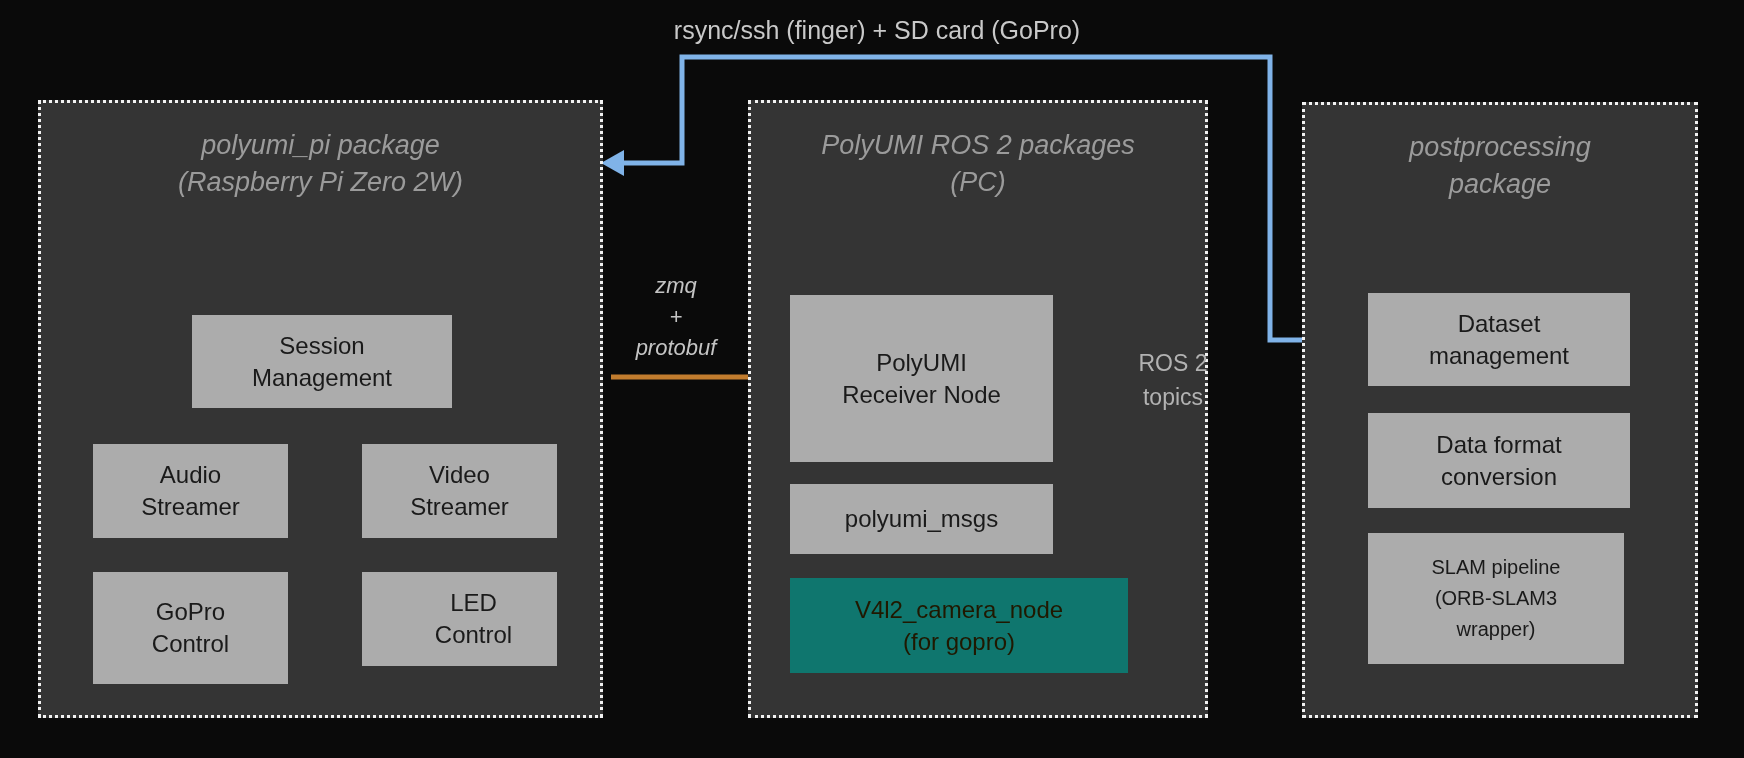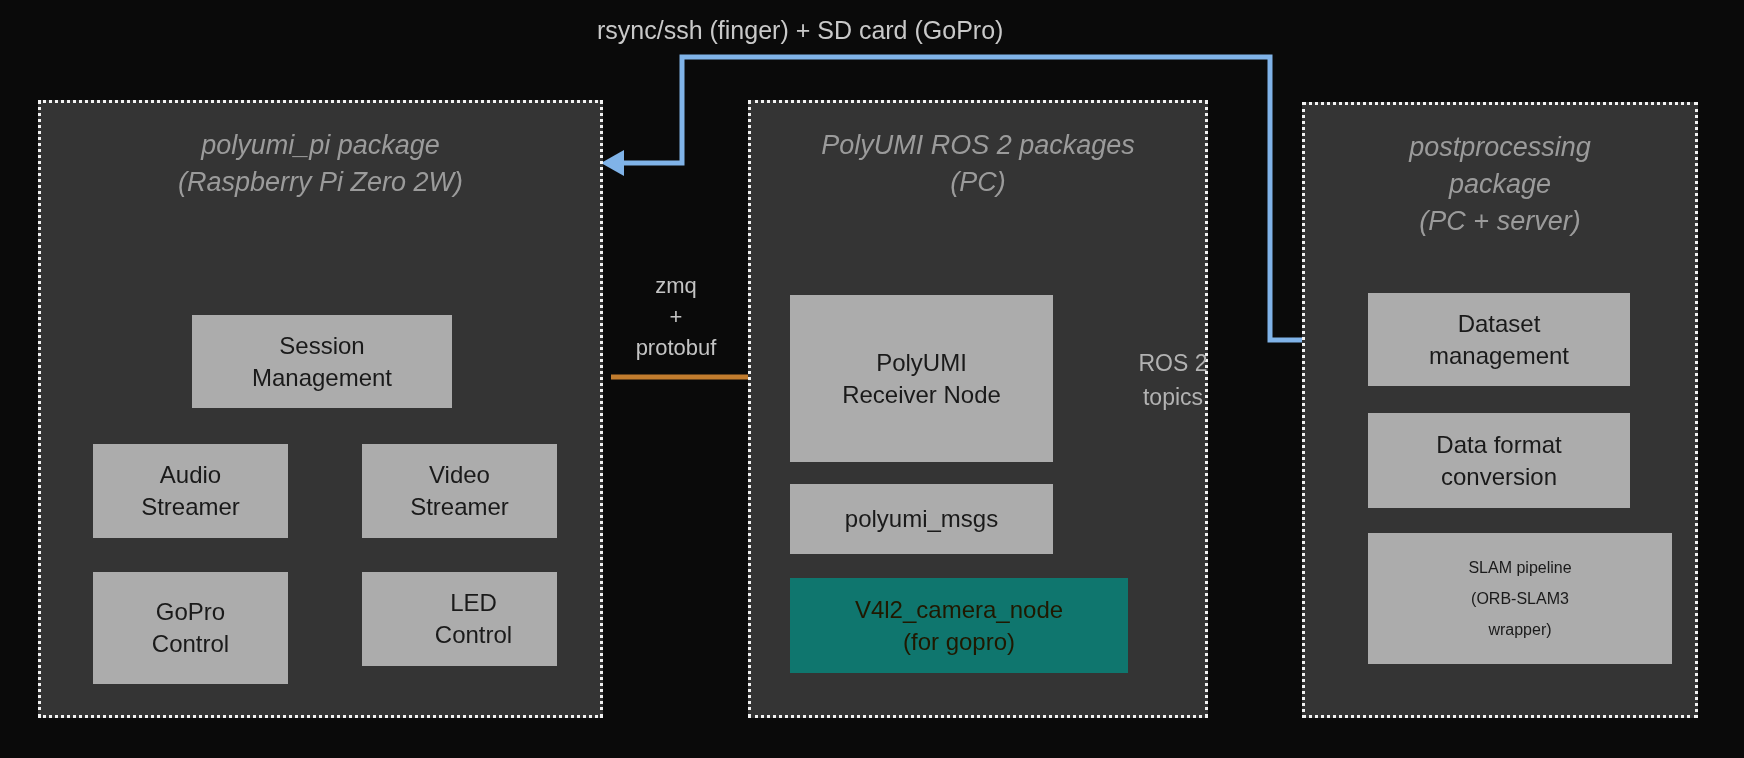--- a/index.html
+++ b/index.html
@@ -43,30 +43,31 @@
   .n-video  {left:321px;top:341px;width:195px;height:94px;}
   .n-gopro  {left:52px; top:469px;width:195px;height:112px;}
   .n-led    {left:321px;top:469px;width:195px;height:94px;padding-left:28px;}
   
   .n-receiver{left:39px;top:192px;width:263px;height:167px;}
   .n-msgs    {left:39px;top:381px;width:263px;height:70px;}
   .n-v4l2    {left:39px;top:475px;width:338px;height:95px;}
   
   .n-dataset{left:63px;top:188px;width:262px;height:93px;}
   .n-format {left:63px;top:308px;width:262px;height:95px;}
-  .n-slam   {left:63px;top:428px;width:304px;height:131px;font-size:16px;line-height:31px;}
+  .n-slam   {left:63px;top:428px;width:256px;height:131px;font-size:20px;line-height:31px;}
   
   .top-label{
     position:absolute;left:597px;top:16px;width:560px;
+    text-align:center;
     font-size:25px;color:#c9c9c9;
   }
   .zmq-label{
     position:absolute;left:604px;top:270px;width:144px;
     text-align:center;
-    font-size:22px;line-height:31px;color:#c4c4c4;
+    font-size:22px;line-height:31px;color:#c4c4c4;font-style:italic;
   }
   .ros2-label{
     position:absolute;left:1118px;top:346px;width:110px;
     text-align:center;
     font-size:23px;line-height:34px;color:#b2b2b2;
   }
   .arrows{position:absolute;left:0;top:0;width:1744px;height:758px;pointer-events:none;}
 </style>
 </head>
 <body>
@@ -133,21 +134,20 @@
     <div class="node gold n-v4l2">
       <div>V4l2_camera_node</div>
       <div>(for gopro)</div>
     </div>
   </section>
 
   <section class="container c-right">
     <div class="ctitle">
       <div>postprocessing</div>
       <div>package</div>
-      <div>(PC + server)</div>
     </div>
     <div class="node n-dataset">
       <div>Dataset</div>
       <div>management</div>
     </div>
     <div class="node n-format">
       <div>Data format</div>
       <div>conversion</div>
     </div>
     <div class="node n-slam">

